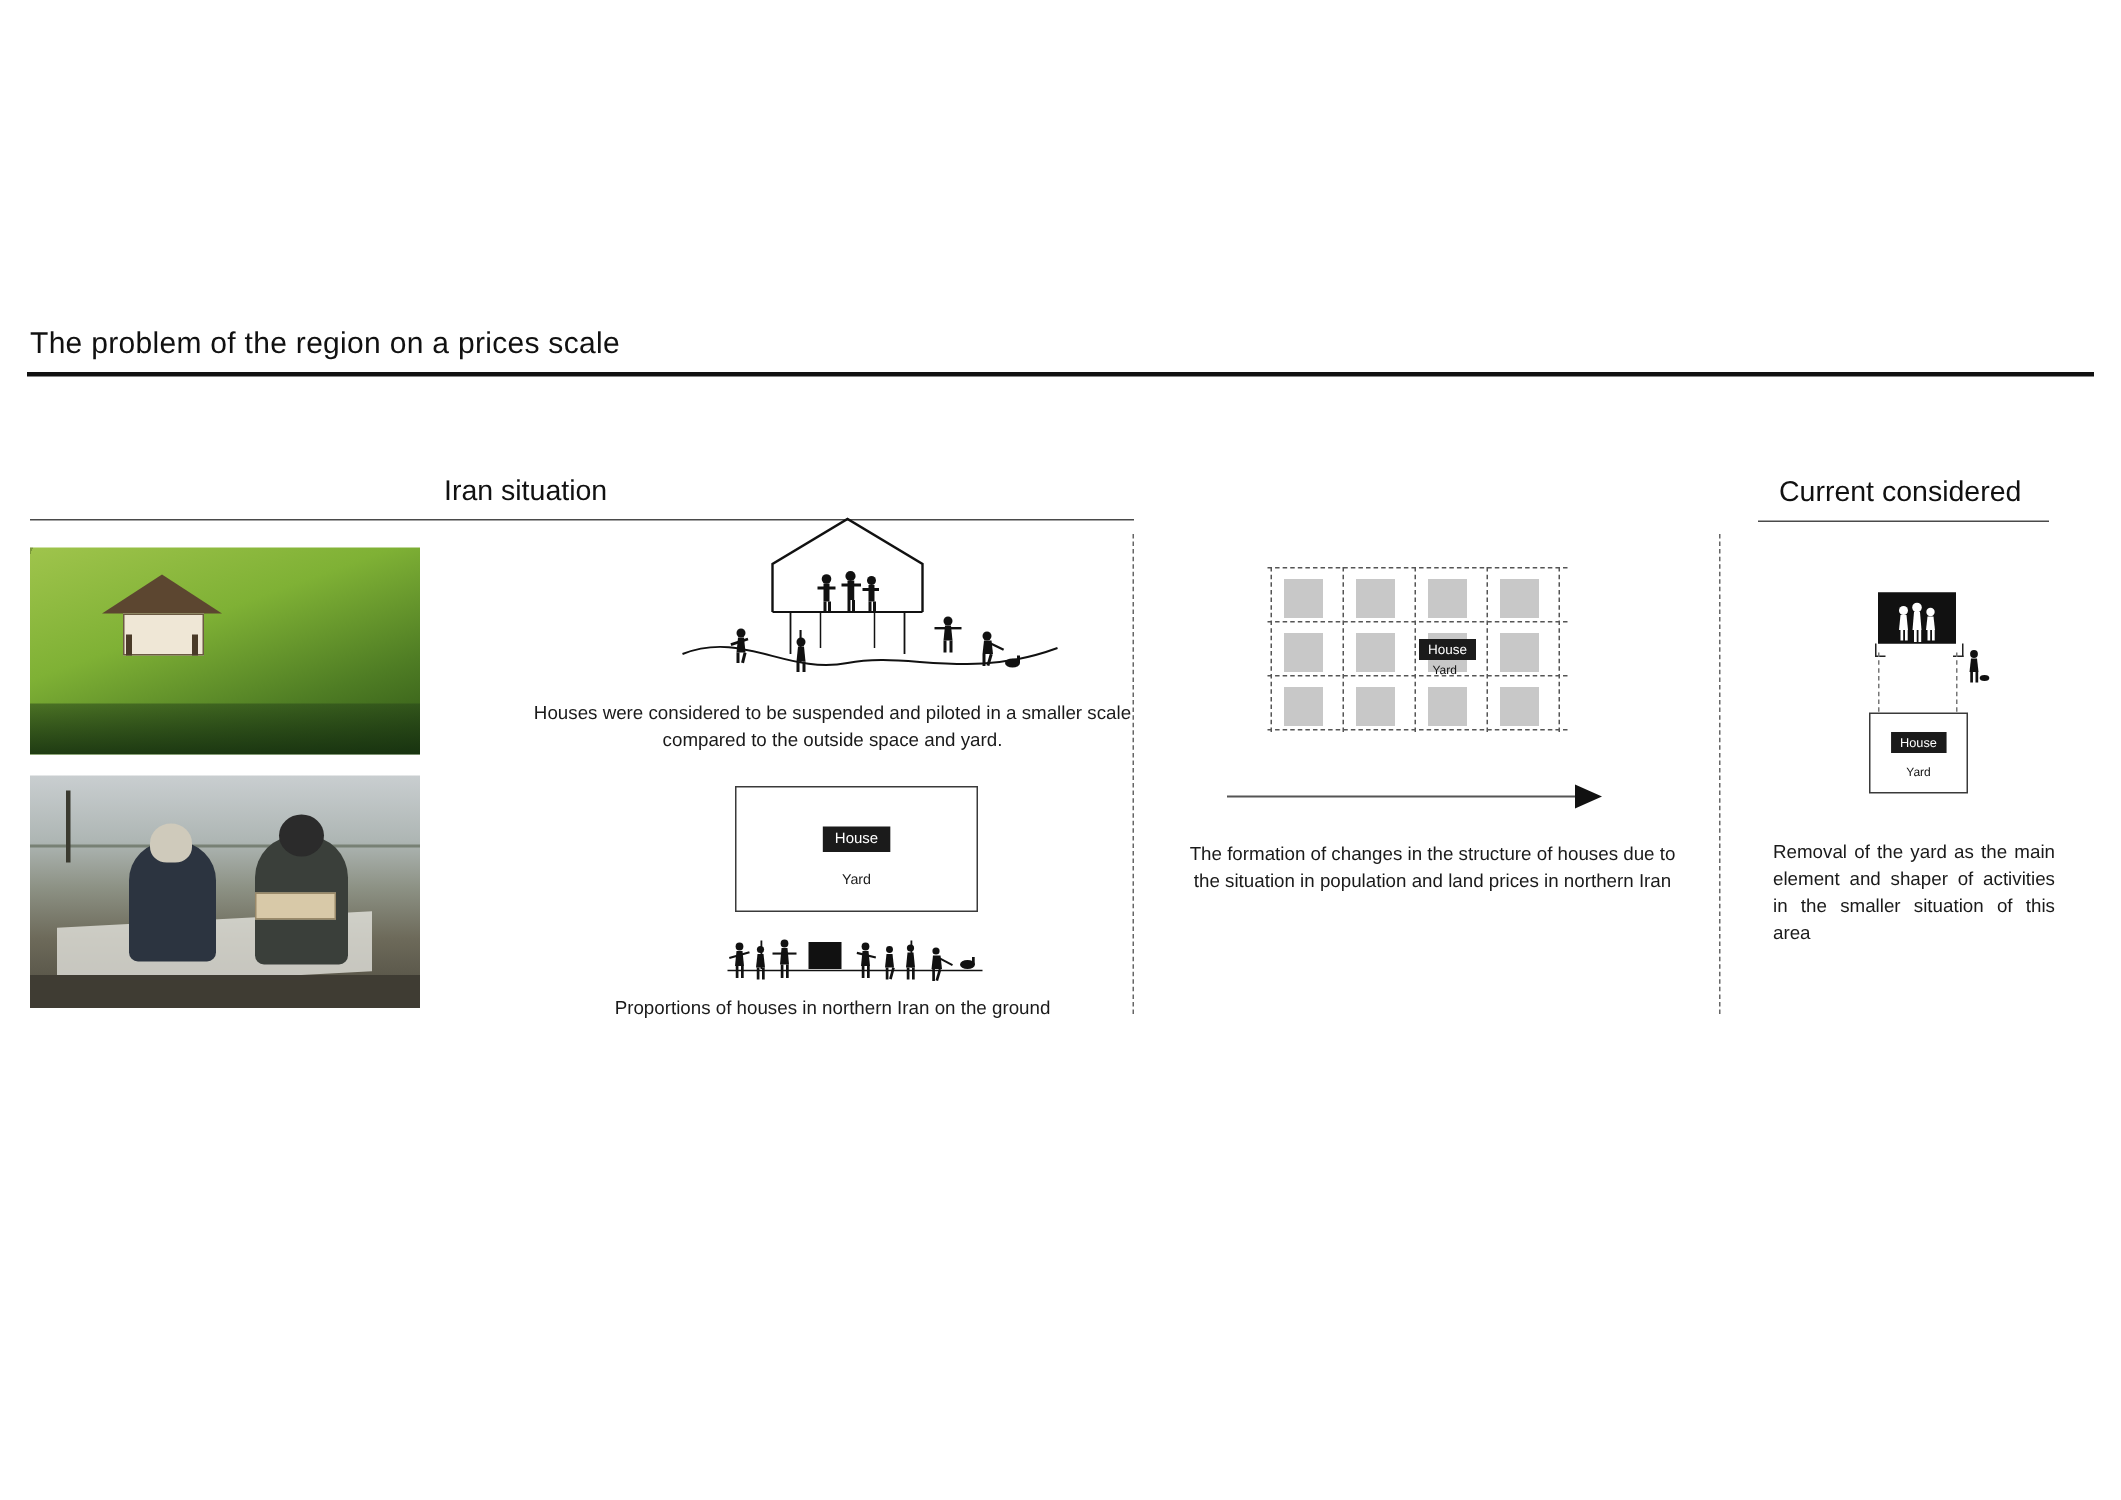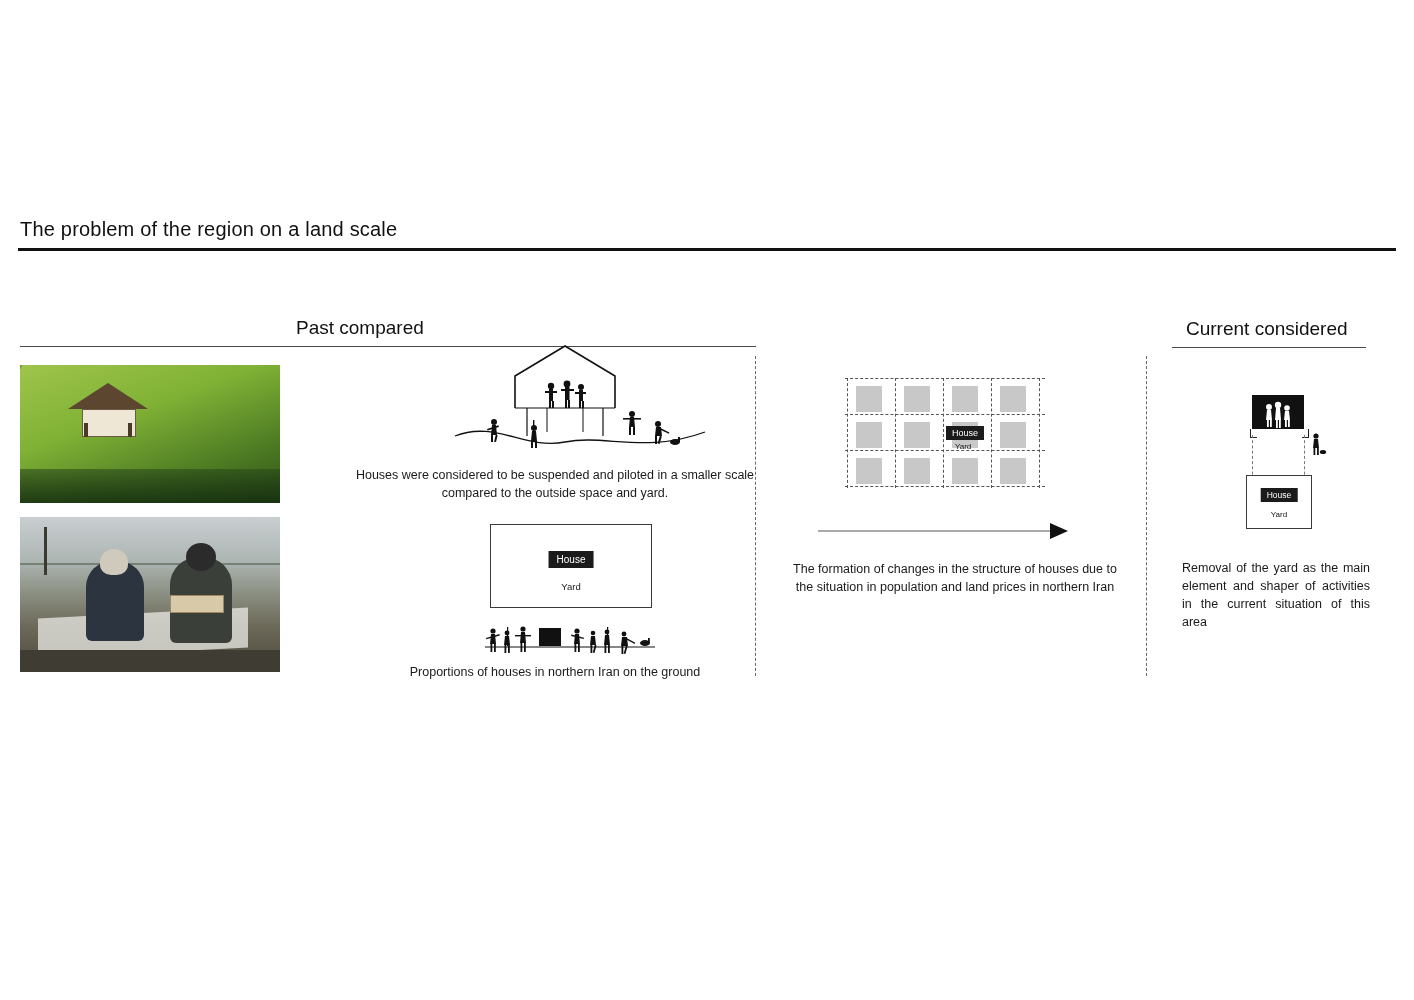--- a/index.html
+++ b/index.html
@@ -229,24 +229,24 @@
   }
   #current-stack .side-figure {
     position: absolute; left: 70px; top: 38px; width: 16px; height: 22px;
   }
 
   svg { display: block; overflow: visible; }
 </style>
 </head>
 <body>
 
-<div id="page-title">The problem of the region on a land scale</div>
+<div id="page-title">The problem of the region on a prices scale</div>
 <div id="title-rule"></div>
 
-<div class="section-heading" id="past-heading">Past compared</div>
+<div class="section-heading" id="past-heading">Iran situation</div>
 <div class="section-rule" id="past-rule"></div>
 
 <div class="section-heading" id="current-heading">Current considered</div>
 <div class="section-rule" id="current-rule"></div>
 
 <div class="v-dash" id="dash-1"></div>
 <div class="v-dash" id="dash-2"></div>
 
 <div class="photo" id="photo-rice">
   <div class="hut">
@@ -477,13 +477,13 @@
       </g>
     </svg>
   </div>
 
   <div class="yard-box-cur">
     <div class="house-chip">House</div>
     <div class="yard-label">Yard</div>
   </div>
 </div>
 
-<div class="caption" id="caption-removal">Removal of the yard as the main element and shaper of activities in the current situation of this area</div>
+<div class="caption" id="caption-removal">Removal of the yard as the main element and shaper of activities in the smaller situation of this area</div>
 
 </body></html>

